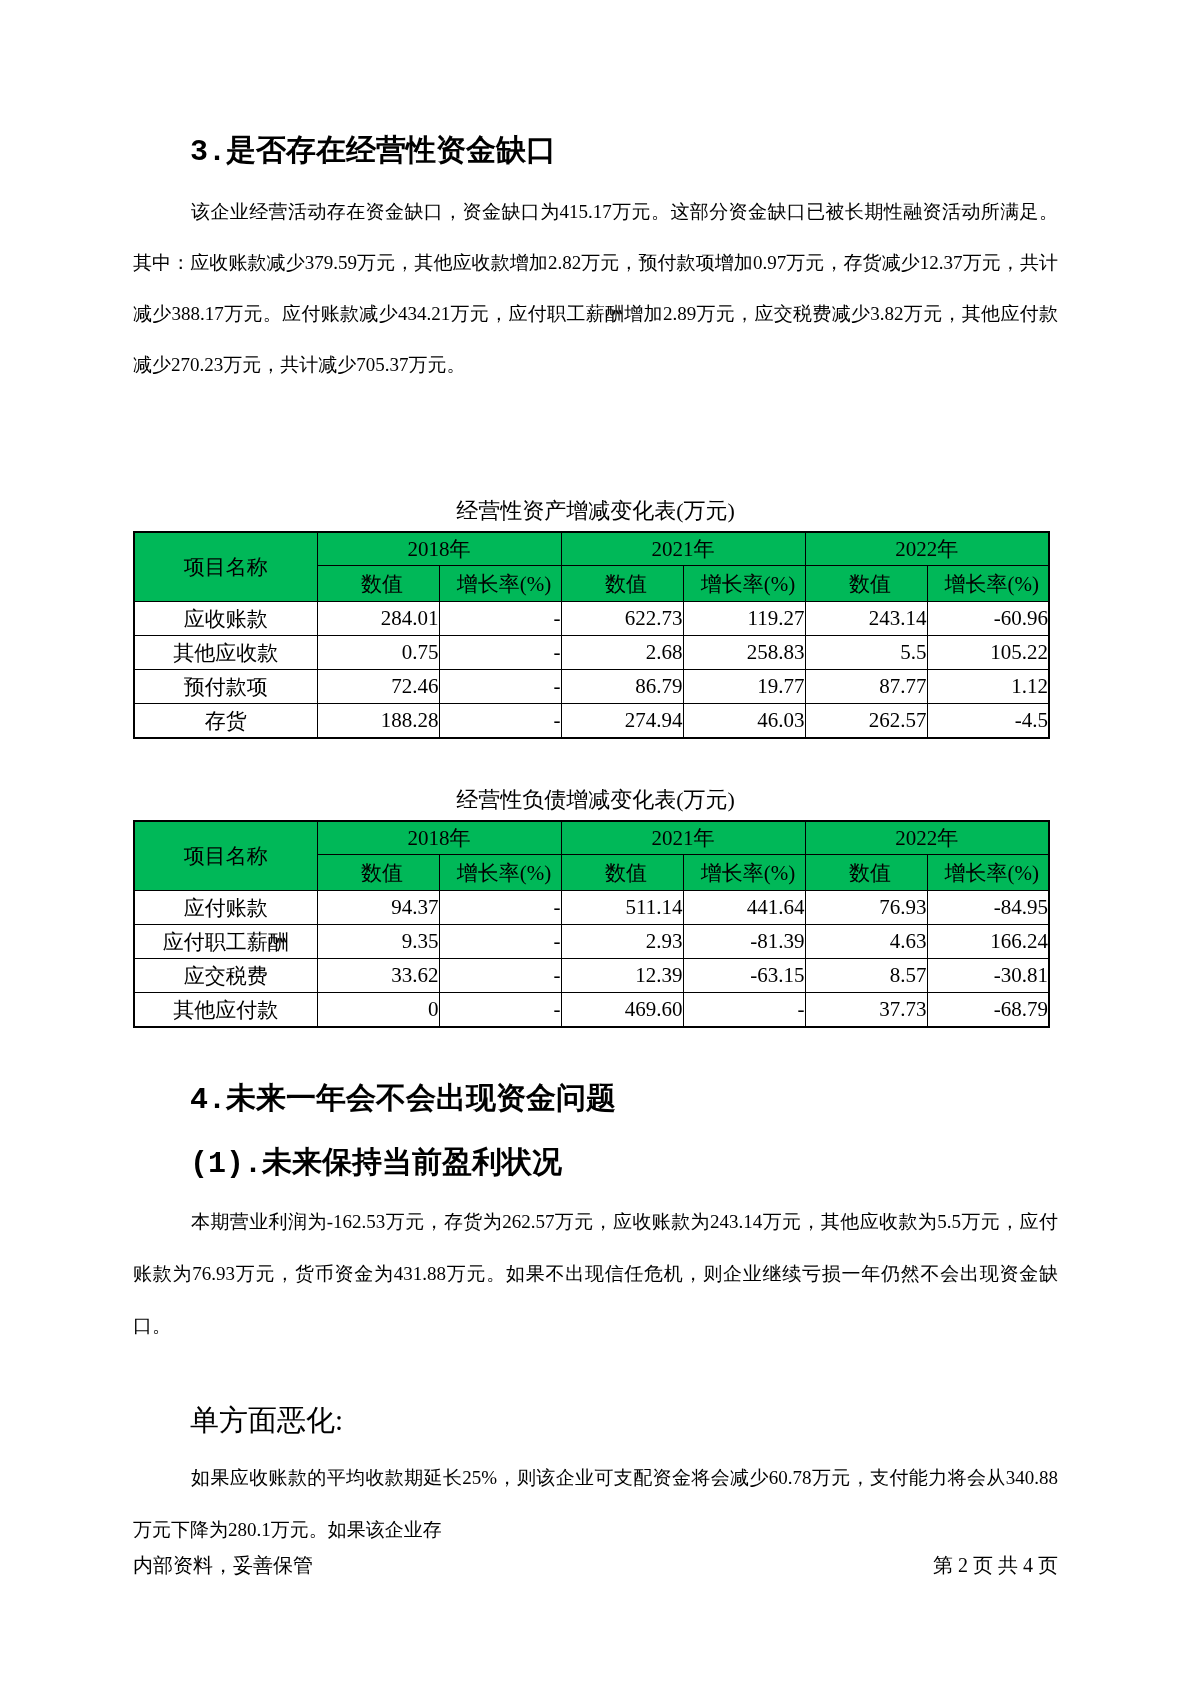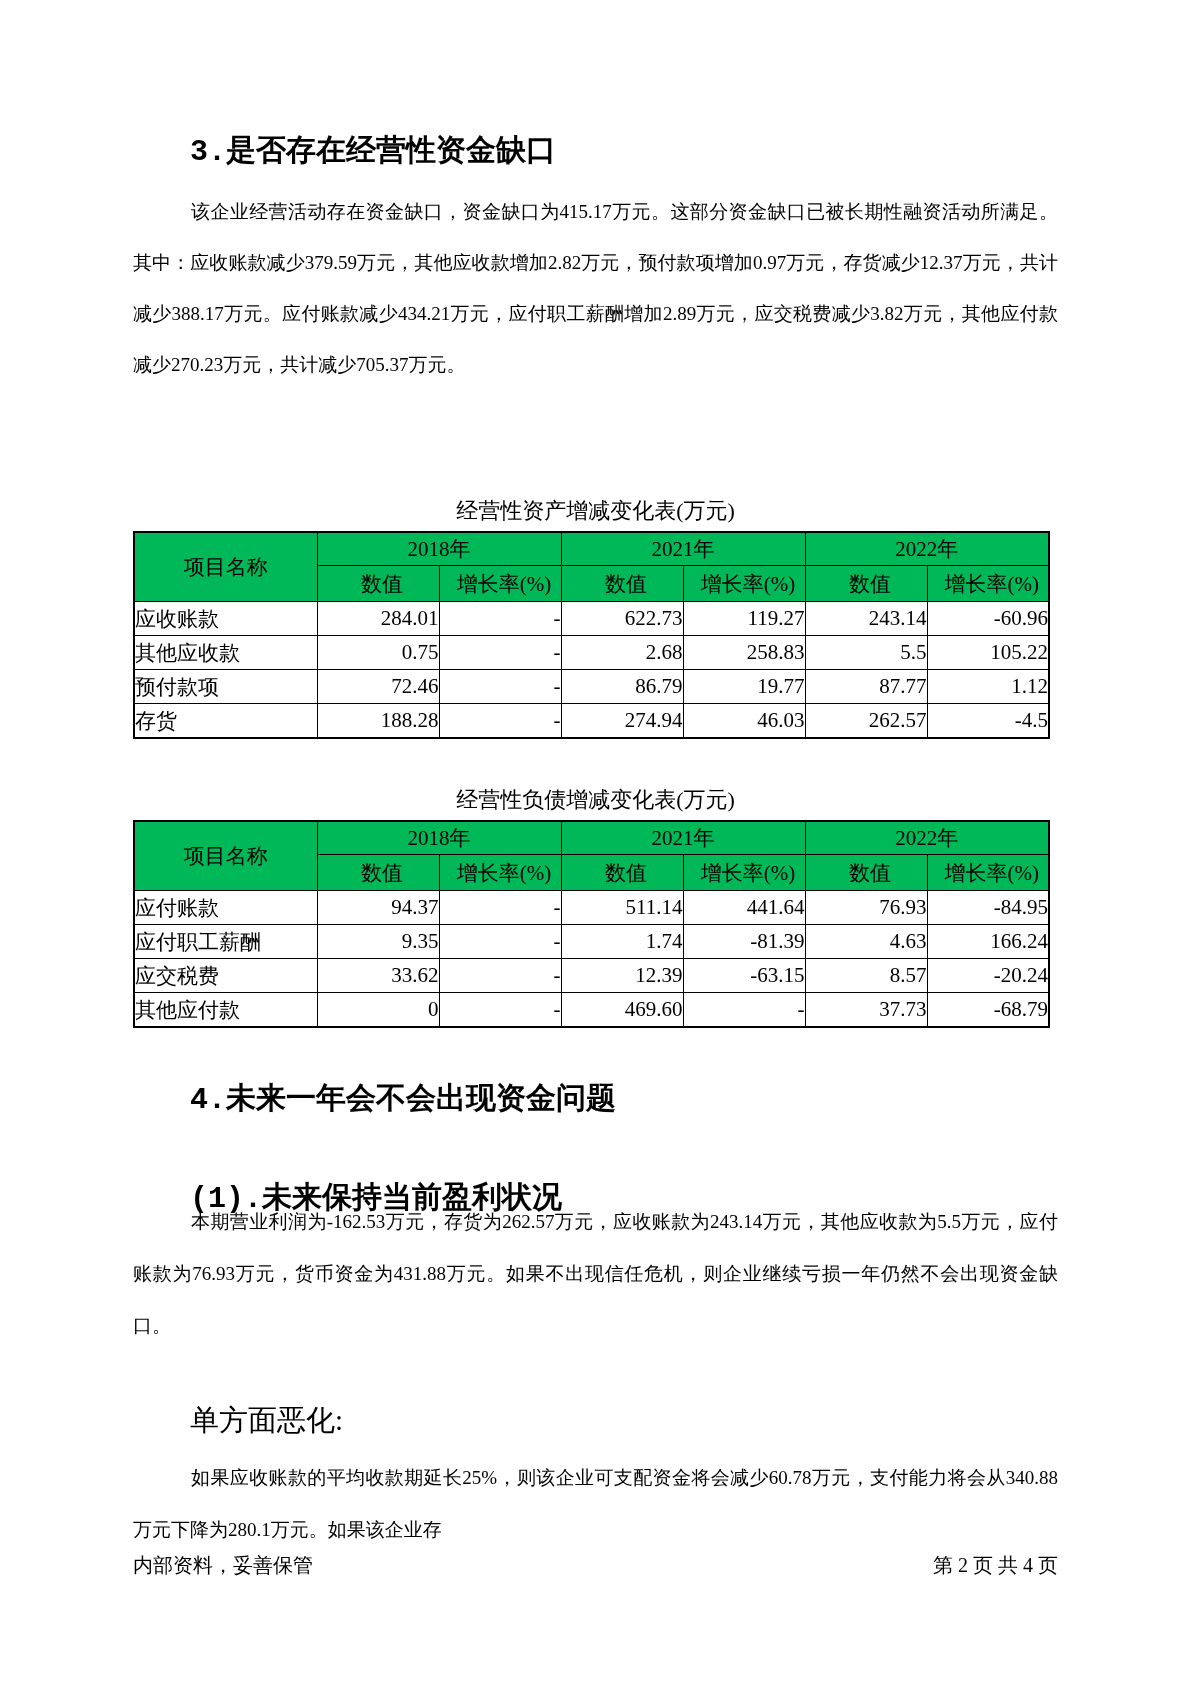--- a/index.html
+++ b/index.html
@@ -42,21 +42,21 @@
     font-weight:normal;
     font-size:21px;
     padding:0;
     overflow:hidden;
     white-space:nowrap;
   }
   table.fin th { text-align:center; }
   tr.year-row th { height:32px; }
   tr.sub-row th { height:35px;padding-left:8px; }
   table.fin td { height:33px; }
-  td.rowname { text-align:left; padding-left:12px; }
+  td.rowname { text-align:center; padding-left:12px; }
   td.num { text-align:right; padding-right:7px; }
   .intro-line { font-size:29px; line-height:40px; white-space:nowrap; }
   .footer-left {
     font-family:"Liberation Sans","DejaVu Sans",sans-serif;
     font-size:20px;
   }
   .footer-right {
     font-size:20px;
     text-align:center;
   }
@@ -169,49 +169,49 @@
       <td class="num">-</td>
       <td class="num">511.14</td>
       <td class="num">441.64</td>
       <td class="num">76.93</td>
       <td class="num">-84.95</td>
     </tr>
     <tr>
       <td class="rowname">应付职工薪酬</td>
       <td class="num">9.35</td>
       <td class="num">-</td>
-      <td class="num">1.74</td>
+      <td class="num">2.93</td>
       <td class="num">-81.39</td>
       <td class="num">4.63</td>
       <td class="num">166.24</td>
     </tr>
     <tr>
       <td class="rowname">应交税费</td>
       <td class="num">33.62</td>
       <td class="num">-</td>
       <td class="num">12.39</td>
       <td class="num">-63.15</td>
       <td class="num">8.57</td>
-      <td class="num">-20.24</td>
+      <td class="num">-30.81</td>
     </tr>
     <tr>
       <td class="rowname">其他应付款</td>
       <td class="num">0</td>
       <td class="num">-</td>
       <td class="num">469.60</td>
       <td class="num">-</td>
       <td class="num">37.73</td>
       <td class="num">-68.79</td>
     </tr>
   </tbody>
     </table>
 
   <div class="abs heading" style="top:1082px; left:190px;">4.未来一年会不会出现资金问题</div>
 
-  <div class="abs heading" style="top:1146px; left:190px;margin-top:35px;">(1).未来保持当前盈利状况</div>
+  <div class="abs heading" style="top:1146px; left:190px;">(1).未来保持当前盈利状况</div>
 
   <div class="abs body-par" style="top:1196px; left:133px; width:925px; line-height:52px;">本期营业利润为-162.53万元，存货为262.57万元，应收账款为243.14万元，其他应收款为5.5万元，应付账款为76.93万元，货币资金为431.88万元。如果不出现信任危机，则企业继续亏损一年仍然不会出现资金缺口。</div>
 
 
   <div class="abs intro-line" style="top:1400px; left:190px;">单方面恶化:</div>
 
   <div class="abs body-par" style="top:1452px; left:133px; width:925px; line-height:52px;">如果应收账款的平均收款期延长25%，则该企业可支配资金将会减少60.78万元，支付能力将会从340.88万元下降为280.1万元。如果该企业存</div>
 
   <div class="abs footer-left" style="top:1552px; left:133px;">内部资料，妥善保管</div>
 

